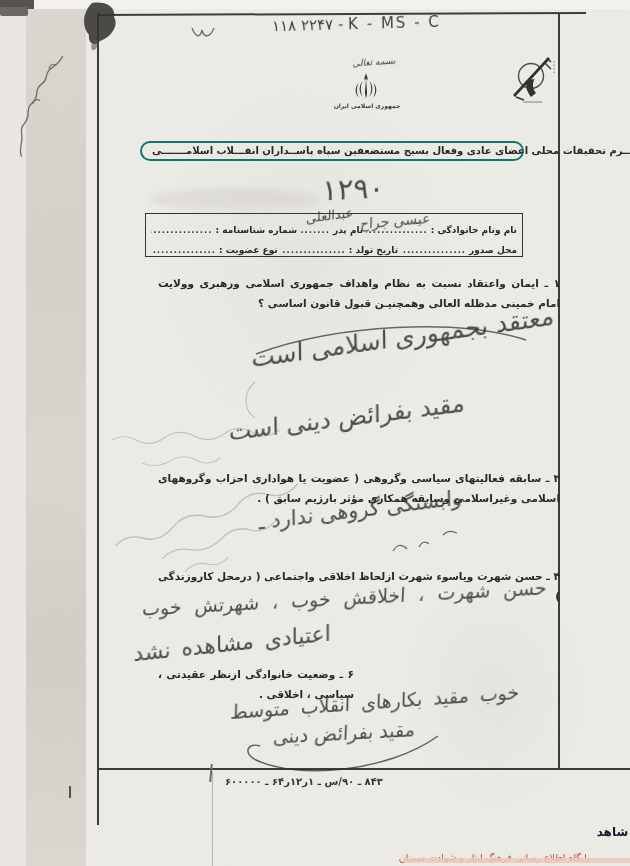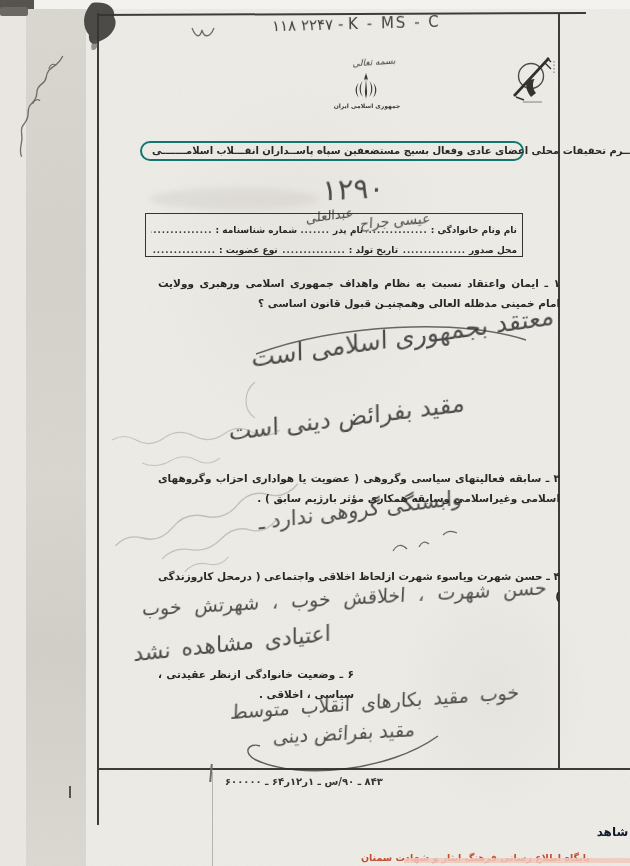--- a/index.html
+++ b/index.html
@@ -64,21 +64,21 @@
                   color:#3a3937;direction:rtl;filter:blur(.2px);}
   .sepah-wrap{left:511px;top:52px;width:46px;height:52px;}
   
   .footer-code{left:225px;top:776px;width:212px;text-align:left;font-size:10px;font-weight:700;
                color:#33312f;direction:rtl;letter-spacing:.5px;filter:blur(.2px);}
   
   .wm{left:400px;top:827px;width:230px;display:flex;direction:rtl;align-items:center;gap:5px;}
   .wm-logo{display:flex;flex-direction:column;align-items:center;line-height:.85;}
   .wm-logo .l1{font-size:12px;font-weight:700;}
   .wm-logo .l2{font-size:18px;font-weight:700;letter-spacing:-1px;margin-top:36px;}
-  .wm-caption{font-size:9.5px;font-weight:700;white-space:nowrap;filter:blur(.15px);}
+  .wm-caption{font-size:9.5px;font-weight:400;white-space:nowrap;filter:blur(.15px);}
   .wm-bar{left:404px;top:858px;width:226px;height:5px;background:#f2cabd;opacity:.85;}
   
   .fold-line{left:212px;top:772px;width:1px;height:94px;background:#b9b6b0;}
   .fold-tick{left:210px;top:764px;width:2px;height:18px;background:#6f6c68;transform:rotate(5deg);}
   .mark-one{left:69px;top:786px;width:2px;height:12px;background:#55524e;}
   .smudge{left:150px;top:188px;width:170px;height:22px;background:#b7b3ab;opacity:.22;filter:blur(3px);border-radius:50%;}
   .ghost{opacity:.45;}
   svg{display:block;}
 </style>
 </head>

